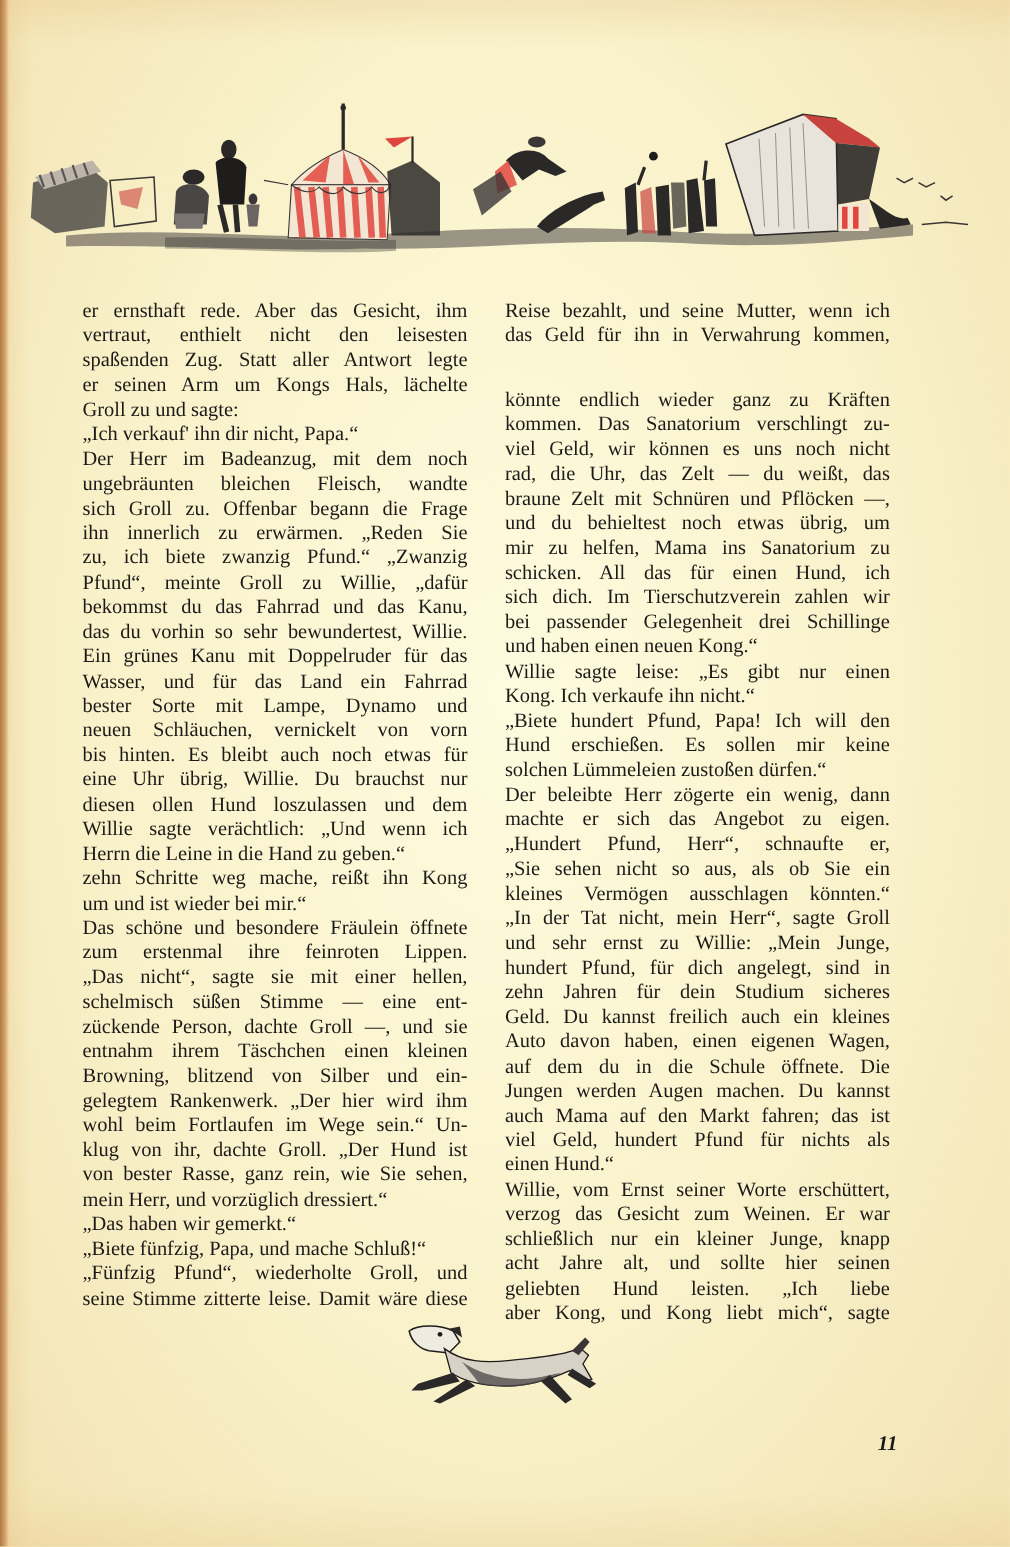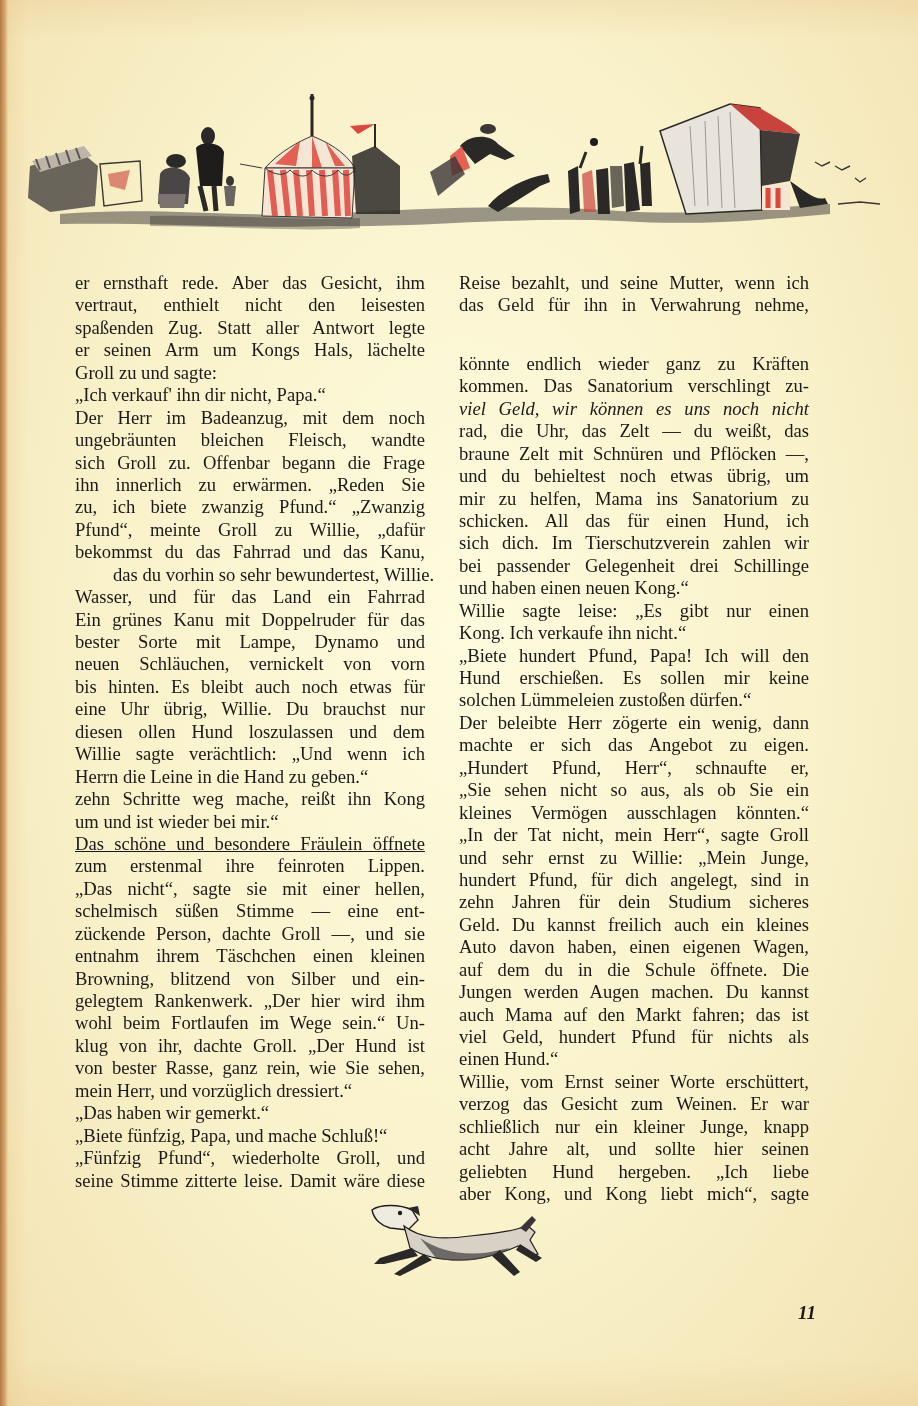--- a/index.html
+++ b/index.html
@@ -133,55 +133,55 @@
     <span class="line" style="word-spacing: 0px;">er seinen Arm um Kongs Hals, lächelte</span>
     <span class="line last">Groll zu und sagte:</span>
     <span class="line last">„Ich verkauf' ihn dir nicht, Papa.“</span>
     <span class="line" style="word-spacing: 0px;">Der Herr im Badeanzug, mit dem noch</span>
     <span class="line" style="word-spacing: 0px;">ungebräunten bleichen Fleisch, wandte</span>
     <span class="line" style="word-spacing: 0px;">sich Groll zu. Offenbar begann die Frage</span>
     <span class="line" style="word-spacing: 0px;">ihn innerlich zu erwärmen. „Reden Sie</span>
     <span class="line" style="word-spacing: 0px;">zu, ich biete zwanzig Pfund.“ „Zwanzig</span>
     <span class="line" style="word-spacing: 0px;">Pfund“, meinte Groll zu Willie, „dafür</span>
     <span class="line" style="word-spacing: 0px;">bekommst du das Fahrrad und das Kanu,</span>
-    <span class="line" style="word-spacing: 0px; margin-left: 38px;">das du vorhin so sehr bewundertest, Willie.</span>
+    <span class="line" style="word-spacing: 0px;">das du vorhin so sehr bewundertest, Willie.</span>
+    <span class="line" style="word-spacing: 0px;">Ein grünes Kanu mit Doppelruder für das</span>
     <span class="line" style="word-spacing: 0px;">Wasser, und für das Land ein Fahrrad</span>
-    <span class="line" style="word-spacing: 0px;">Ein grünes Kanu mit Doppelruder für das</span>
     <span class="line" style="word-spacing: 0px;">bester Sorte mit Lampe, Dynamo und</span>
     <span class="line" style="word-spacing: 0px;">neuen Schläuchen, vernickelt von vorn</span>
     <span class="line" style="word-spacing: 0px;">bis hinten. Es bleibt auch noch etwas für</span>
     <span class="line" style="word-spacing: 0px;">eine Uhr übrig, Willie. Du brauchst nur</span>
     <span class="line" style="word-spacing: 0px;">diesen ollen Hund loszulassen und dem</span>
     <span class="line" style="word-spacing: 0px;">Willie sagte verächtlich: „Und wenn ich</span>
     <span class="line last">Herrn die Leine in die Hand zu geben.“</span>
     <span class="line" style="word-spacing: 0px;">zehn Schritte weg mache, reißt ihn Kong</span>
     <span class="line last">um und ist wieder bei mir.“</span>
-    <span class="line" style="word-spacing: 0px; text-decoration: underline;">Das schöne und besondere Fräulein öffnete</span>
+    <span class="line" style="word-spacing: 0px;">Das schöne und besondere Fräulein öffnete</span>
     <span class="line" style="word-spacing: 0px;">zum erstenmal ihre feinroten Lippen.</span>
     <span class="line" style="word-spacing: 0px;">„Das nicht“, sagte sie mit einer hellen,</span>
     <span class="line" style="word-spacing: 0px;">schelmisch süßen Stimme — eine ent-</span>
     <span class="line" style="word-spacing: 0px;">zückende Person, dachte Groll —, und sie</span>
     <span class="line" style="word-spacing: 0px;">entnahm ihrem Täschchen einen kleinen</span>
     <span class="line" style="word-spacing: 0px;">Browning, blitzend von Silber und ein-</span>
     <span class="line" style="word-spacing: 0px;">gelegtem Rankenwerk. „Der hier wird ihm</span>
     <span class="line" style="word-spacing: 0px;">wohl beim Fortlaufen im Wege sein.“ Un-</span>
     <span class="line" style="word-spacing: 0px;">klug von ihr, dachte Groll. „Der Hund ist</span>
     <span class="line" style="word-spacing: 0px;">von bester Rasse, ganz rein, wie Sie sehen,</span>
     <span class="line last">mein Herr, und vorzüglich dressiert.“</span>
     <span class="line last">„Das haben wir gemerkt.“</span>
     <span class="line last">„Biete fünfzig, Papa, und mache Schluß!“</span>
     <span class="line" style="word-spacing: 0px;">„Fünfzig Pfund“, wiederholte Groll, und</span>
     <span class="line" style="word-spacing: 0px;">seine Stimme zitterte leise. Damit wäre diese</span>
   </div>
 <div class="column col-right" id="col1">
     <span class="line" style="word-spacing: 0px;">Reise bezahlt, und seine Mutter, wenn ich</span>
-    <span class="line" style="word-spacing: 0px;">das Geld für ihn in Verwahrung nehme,</span>
+    <span class="line" style="word-spacing: 0px;">das Geld für ihn in Verwahrung kommen,</span>
     <span class="line" style="word-spacing: 0px; margin-top: 36px;">könnte endlich wieder ganz zu Kräften</span>
     <span class="line" style="word-spacing: 0px;">kommen. Das Sanatorium verschlingt zu-</span>
-    <span class="line" style="word-spacing: 0px; font-style: italic;">viel Geld, wir können es uns noch nicht</span>
+    <span class="line" style="word-spacing: 0px;">viel Geld, wir können es uns noch nicht</span>
     <span class="line" style="word-spacing: 0px;">rad, die Uhr, das Zelt — du weißt, das</span>
     <span class="line" style="word-spacing: 0px;">braune Zelt mit Schnüren und Pflöcken —,</span>
     <span class="line" style="word-spacing: 0px;">und du behieltest noch etwas übrig, um</span>
     <span class="line" style="word-spacing: 0px;">mir zu helfen, Mama ins Sanatorium zu</span>
     <span class="line" style="word-spacing: 0px;">schicken. All das für einen Hund, ich</span>
     <span class="line" style="word-spacing: 0px;">sich dich. Im Tierschutzverein zahlen wir</span>
     <span class="line" style="word-spacing: 0px;">bei passender Gelegenheit drei Schillinge</span>
     <span class="line last">und haben einen neuen Kong.“</span>
     <span class="line" style="word-spacing: 0px;">Willie sagte leise: „Es gibt nur einen</span>
     <span class="line last">Kong. Ich verkaufe ihn nicht.“</span>
@@ -201,21 +201,21 @@
     <span class="line" style="word-spacing: 0px;">Auto davon haben, einen eigenen Wagen,</span>
     <span class="line" style="word-spacing: 0px;">auf dem du in die Schule öffnete. Die</span>
     <span class="line" style="word-spacing: 0px;">Jungen werden Augen machen. Du kannst</span>
     <span class="line" style="word-spacing: 0px;">auch Mama auf den Markt fahren; das ist</span>
     <span class="line" style="word-spacing: 0px;">viel Geld, hundert Pfund für nichts als</span>
     <span class="line last">einen Hund.“</span>
     <span class="line" style="word-spacing: 0px;">Willie, vom Ernst seiner Worte erschüttert,</span>
     <span class="line" style="word-spacing: 0px;">verzog das Gesicht zum Weinen. Er war</span>
     <span class="line" style="word-spacing: 0px;">schließlich nur ein kleiner Junge, knapp</span>
     <span class="line" style="word-spacing: 0px;">acht Jahre alt, und sollte hier seinen</span>
-    <span class="line" style="word-spacing: 0px;">geliebten Hund hergeben. „Ich liebe</span>
+    <span class="line" style="word-spacing: 0px;">geliebten Hund leisten. „Ich liebe</span>
     <span class="line" style="word-spacing: 0px;">aber Kong, und Kong liebt mich“, sagte</span>
   </div>
 
 <svg class="dog" viewBox="0 0 200 92">
   <path d="M12,12 C20,6 40,6 52,12 L58,22 L48,32 L30,30 C22,28 14,22 12,12 Z" fill="#f0ebe0" stroke="#1f1c1c" stroke-width="1.4"></path>
   <circle cx="40" cy="15" r="2.2" fill="#1f1c1c"></circle>
   <path d="M48,10 L58,8 L60,18 Z" fill="#2b2828"></path>
   <path d="M44,28 C60,40 80,42 110,38 C130,36 150,34 160,30 L168,28 L175,34 L170,42 L178,56 L170,58 L158,48 C140,56 120,62 100,62 C80,62 62,58 50,50 Z" fill="#d8d2c6" stroke="#1f1c1c" stroke-width="1.2"></path>
   <path d="M60,40 C80,54 110,60 140,52 L150,50 C130,62 100,66 76,60 Z" fill="#4a4646" opacity="0.75"></path>
   <path d="M52,50 L20,60 L14,66 L24,66 L58,58 Z M64,56 L34,76 L40,78 L72,62 Z" fill="#2b2828"></path>

